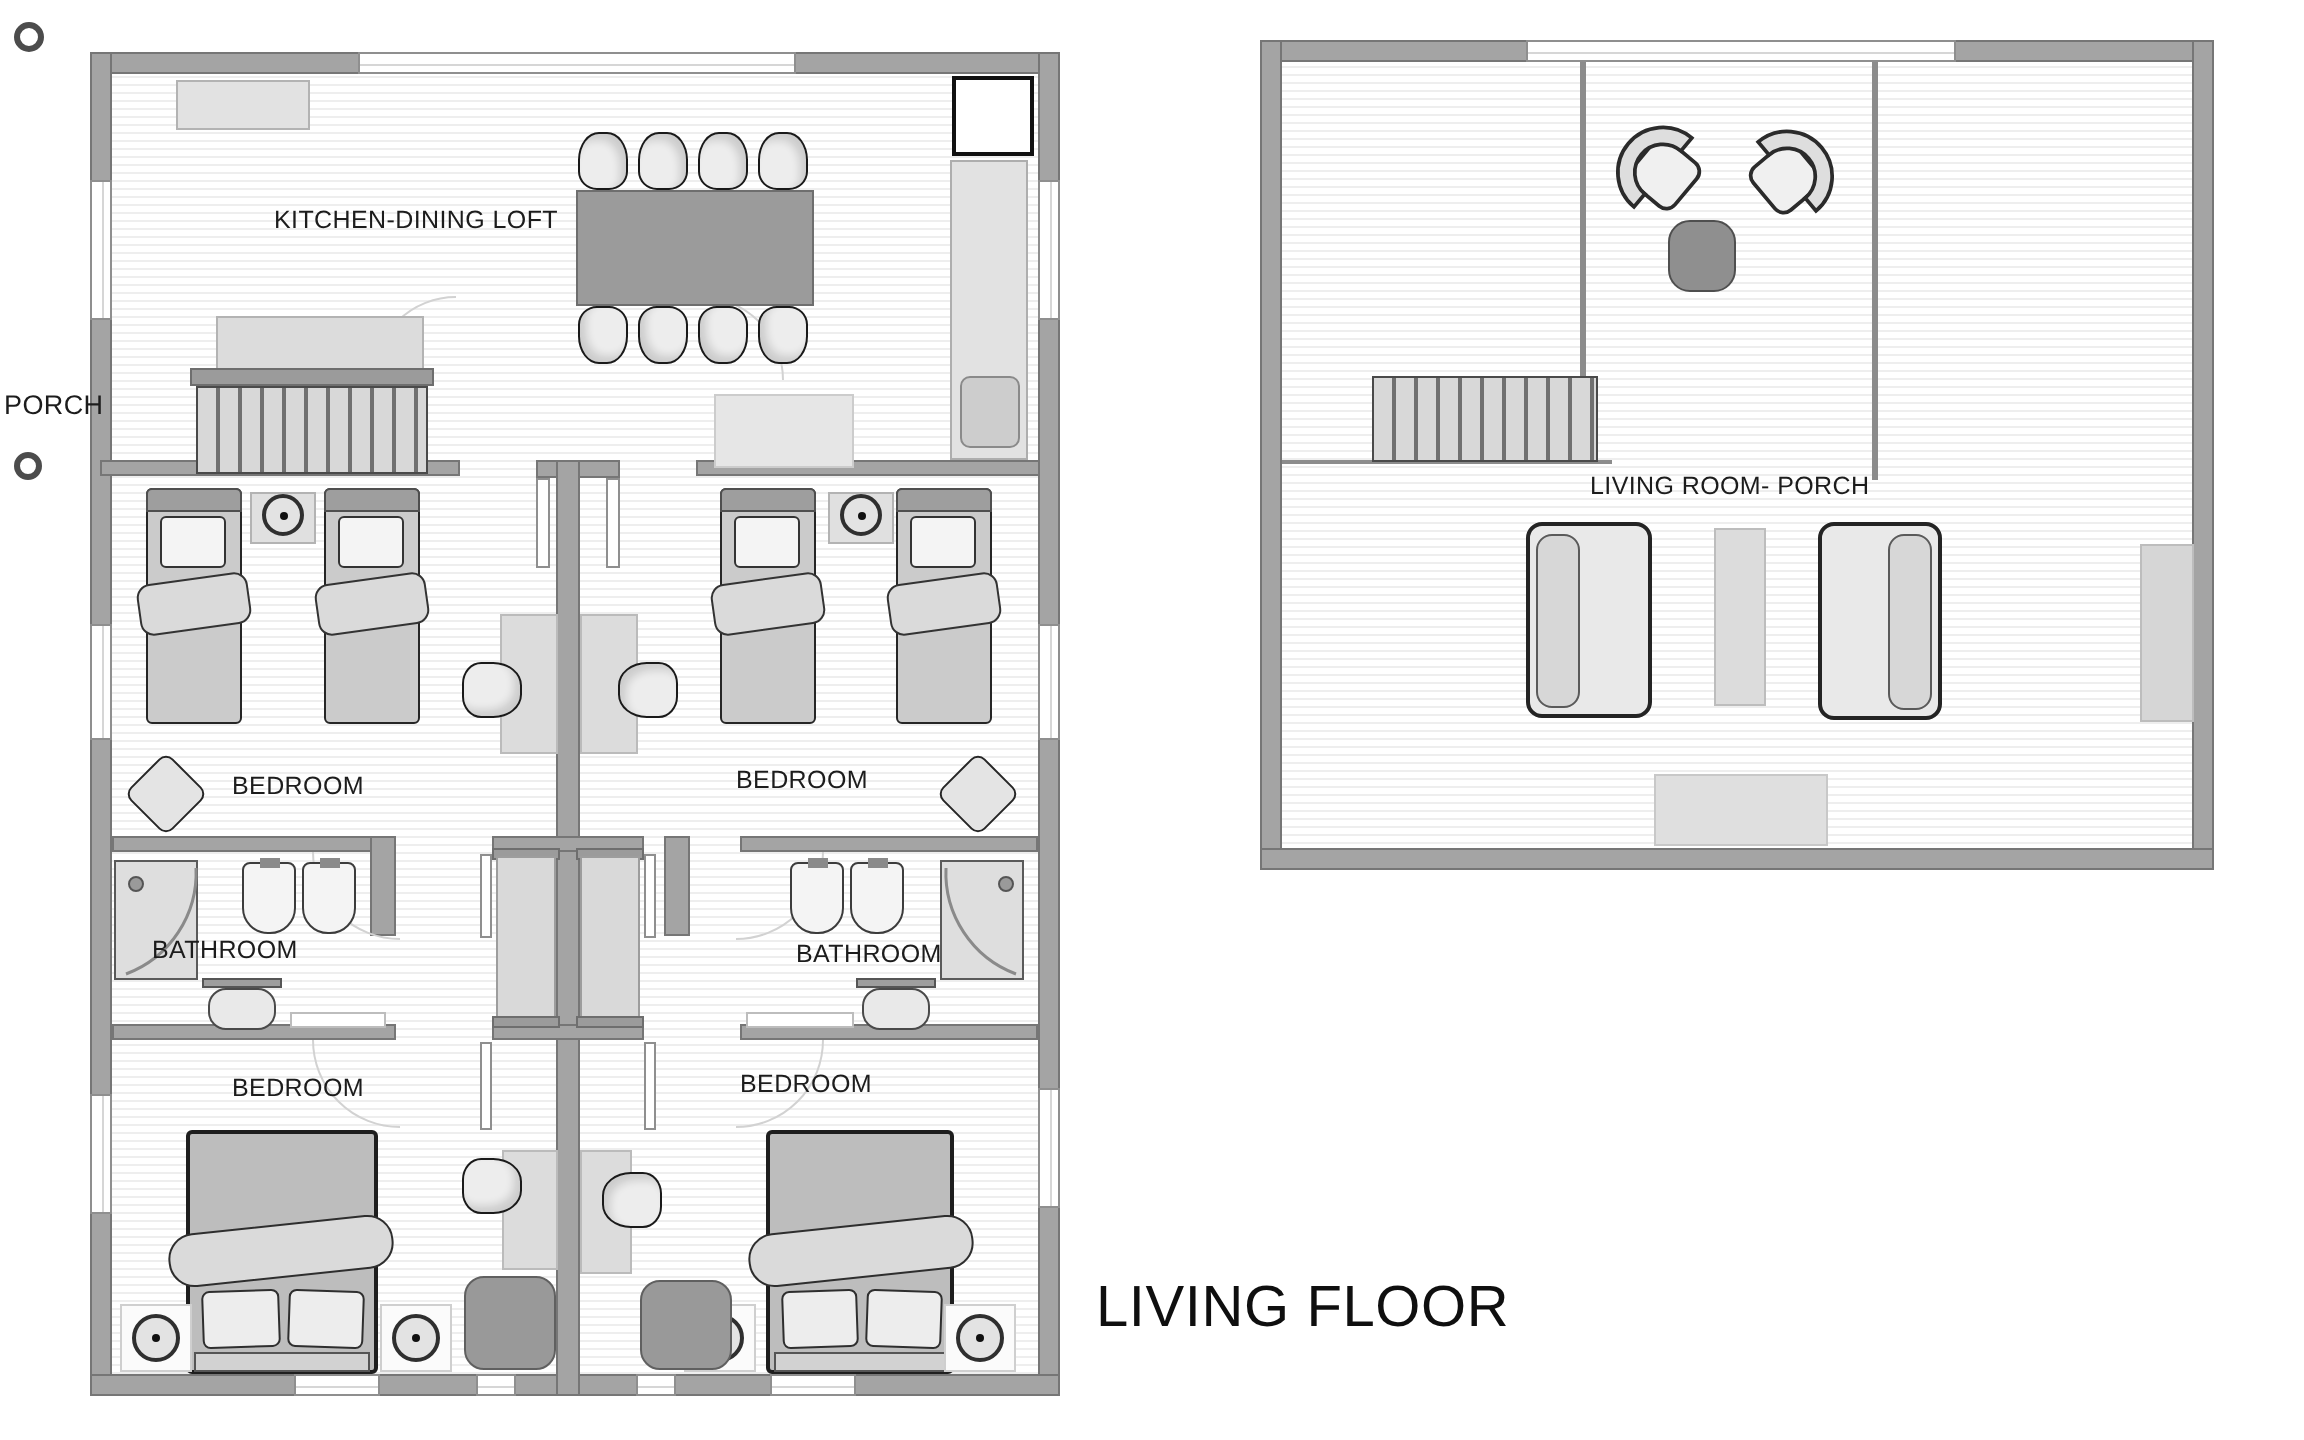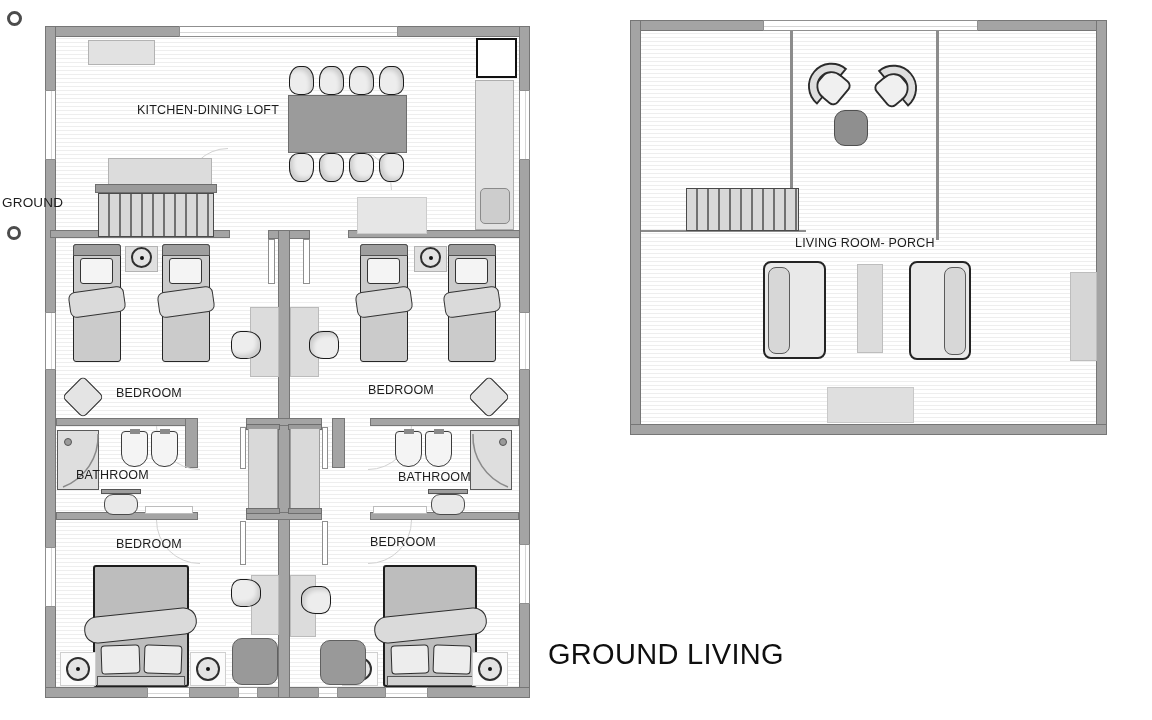--- a/index.html
+++ b/index.html
@@ -96,21 +96,21 @@
   <div class="abs arc q-br" style="left:324px;top:382px;width:88px;height:88px;"></div>
   <div class="abs leaf" style="left:240px;top:427px;width:6px;height:42px;"></div>
   <div class="abs leaf" style="left:322px;top:427px;width:6px;height:42px;"></div>
   <div class="abs leaf" style="left:240px;top:521px;width:6px;height:44px;"></div>
   <div class="abs leaf" style="left:322px;top:521px;width:6px;height:44px;"></div>
   <div class="abs arc q-bl" style="left:156px;top:476px;width:88px;height:88px;"></div>
   <div class="abs arc q-br" style="left:324px;top:476px;width:88px;height:88px;"></div>
 
   <div class="abs post" style="left:7px;top:11px;width:15px;height:15px;"></div>
   <div class="abs post" style="left:7px;top:226px;width:14px;height:14px;"></div>
-  <div class="abs label" style="left:2px;top:195px;font-size:13.5px;">GROUND</div>
+  <div class="abs label" style="left:2px;top:195px;font-size:13.5px;">PORCH</div>
 
   <div class="abs label" style="left:137px;top:103px;">KITCHEN-DINING LOFT</div>
   <div class="abs f" style="left:88px;top:40px;width:67px;height:25px;background:#e2e2e2;"></div>
   <div class="abs fd" style="left:288px;top:95px;width:119px;height:58px;"></div>
   <div class="abs chair" style="left:289px;top:66px;width:25px;height:29px;"></div>
   <div class="abs chair" style="left:319px;top:66px;width:25px;height:29px;"></div>
   <div class="abs chair" style="left:349px;top:66px;width:25px;height:29px;"></div>
   <div class="abs chair" style="left:379px;top:66px;width:25px;height:29px;"></div>
   <div class="abs chair" style="left:289px;top:153px;width:25px;height:29px;transform:rotate(180deg);"></div>
   <div class="abs chair" style="left:319px;top:153px;width:25px;height:29px;transform:rotate(180deg);"></div>
@@ -249,15 +249,15 @@
   <div class="abs sofa" style="left:763px;top:261px;width:63px;height:98px;">
     <div class="abs cush" style="left:3px;top:4px;width:22px;height:87px;"></div>
   </div>
   <div class="abs sofa" style="left:909px;top:261px;width:62px;height:99px;">
     <div class="abs cush" style="left:33px;top:4px;width:22px;height:88px;"></div>
   </div>
   <div class="abs f" style="left:857px;top:264px;width:26px;height:89px;background:#dcdcdc;border-color:#bdbdbd;"></div>
   <div class="abs f" style="left:827px;top:387px;width:87px;height:36px;background:#dfdfdf;border-color:#c8c8c8;"></div>
   <div class="abs f" style="left:1070px;top:272px;width:27px;height:89px;background:#d6d6d6;border-color:#bdbdbd;"></div>
 
-  <div class="abs title" style="left:548px;top:638px;">GROUND LIVING</div>
+  <div class="abs title" style="left:548px;top:638px;">LIVING FLOOR</div>
 
 </div>
 
 </body></html>

